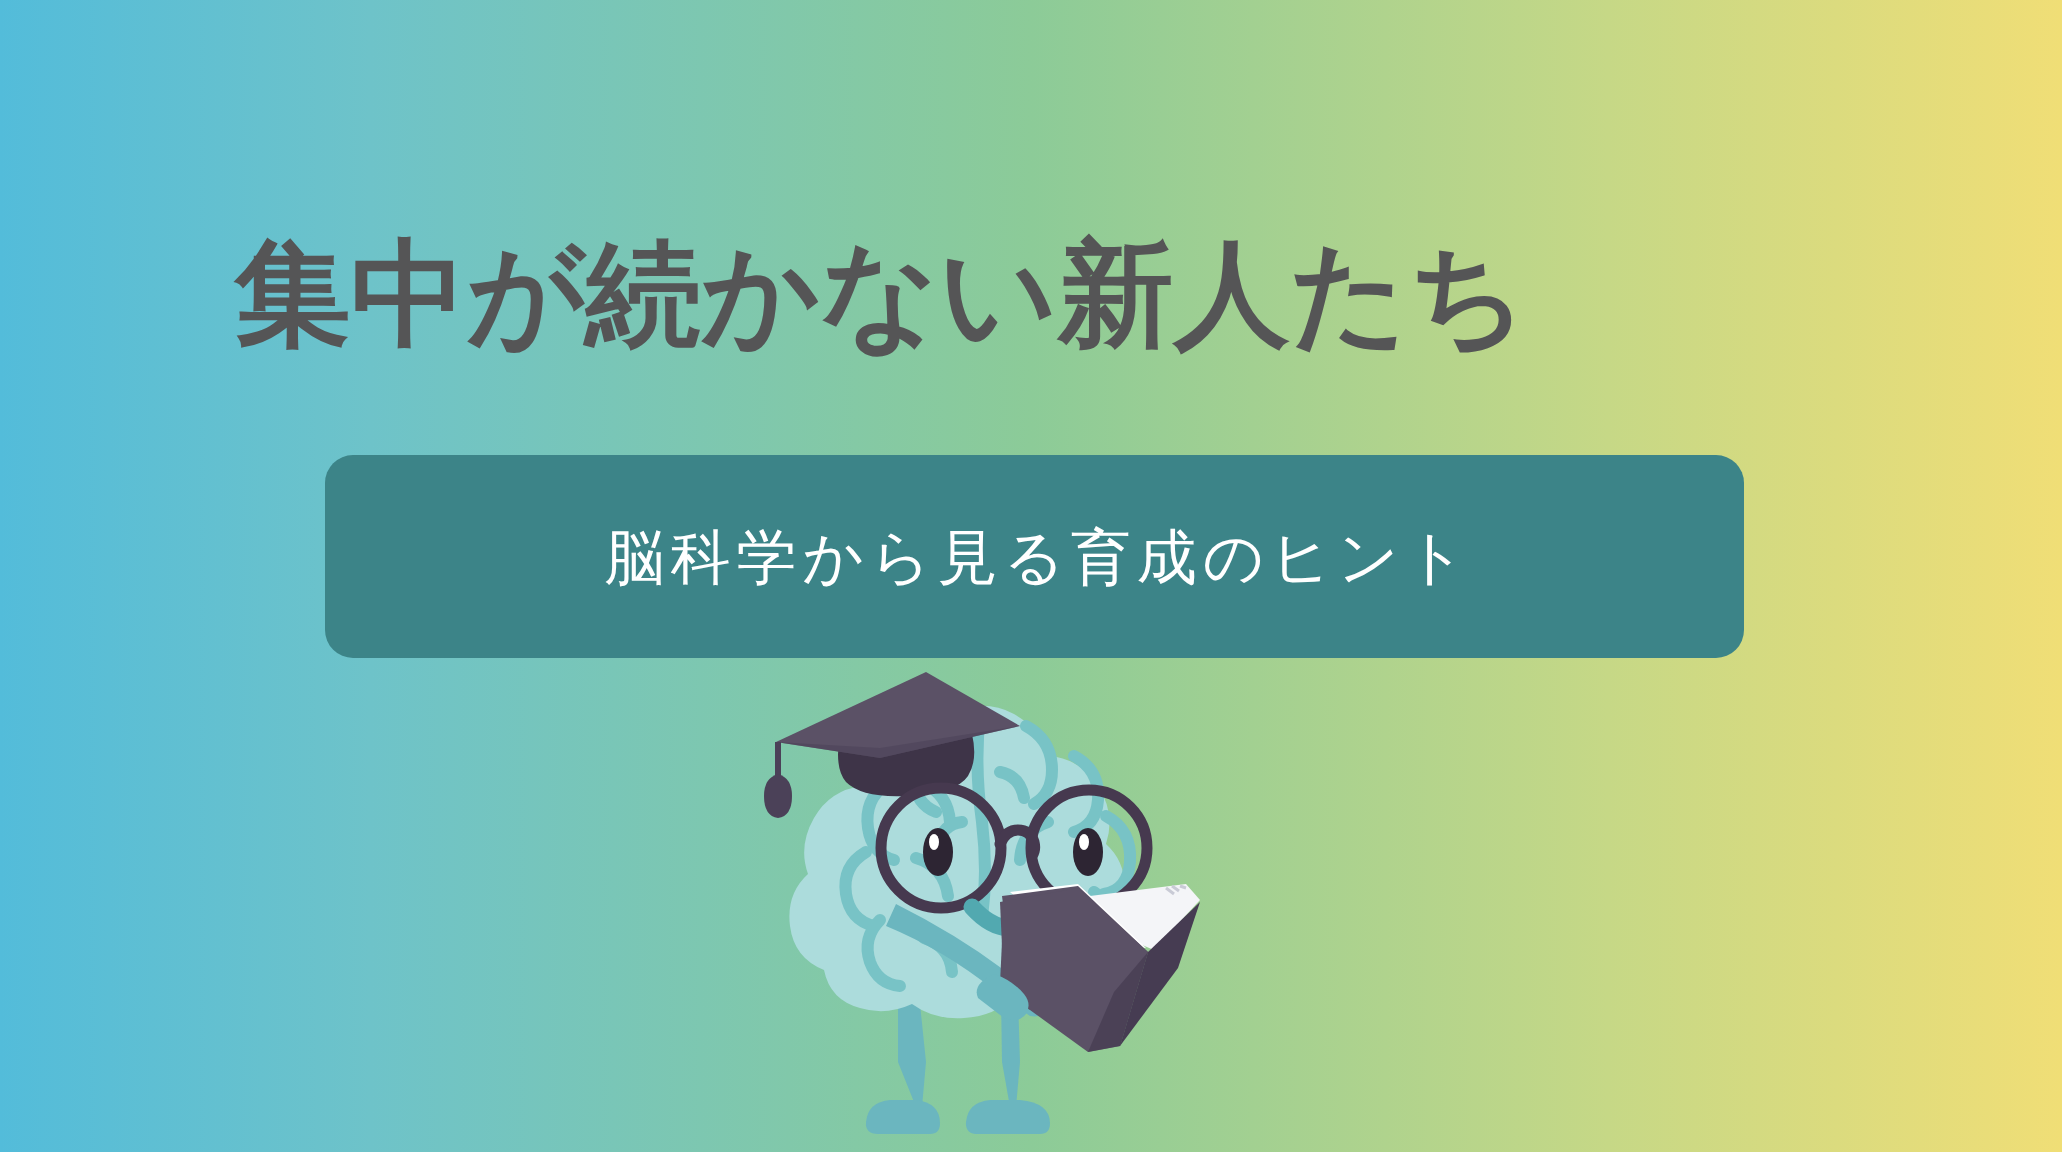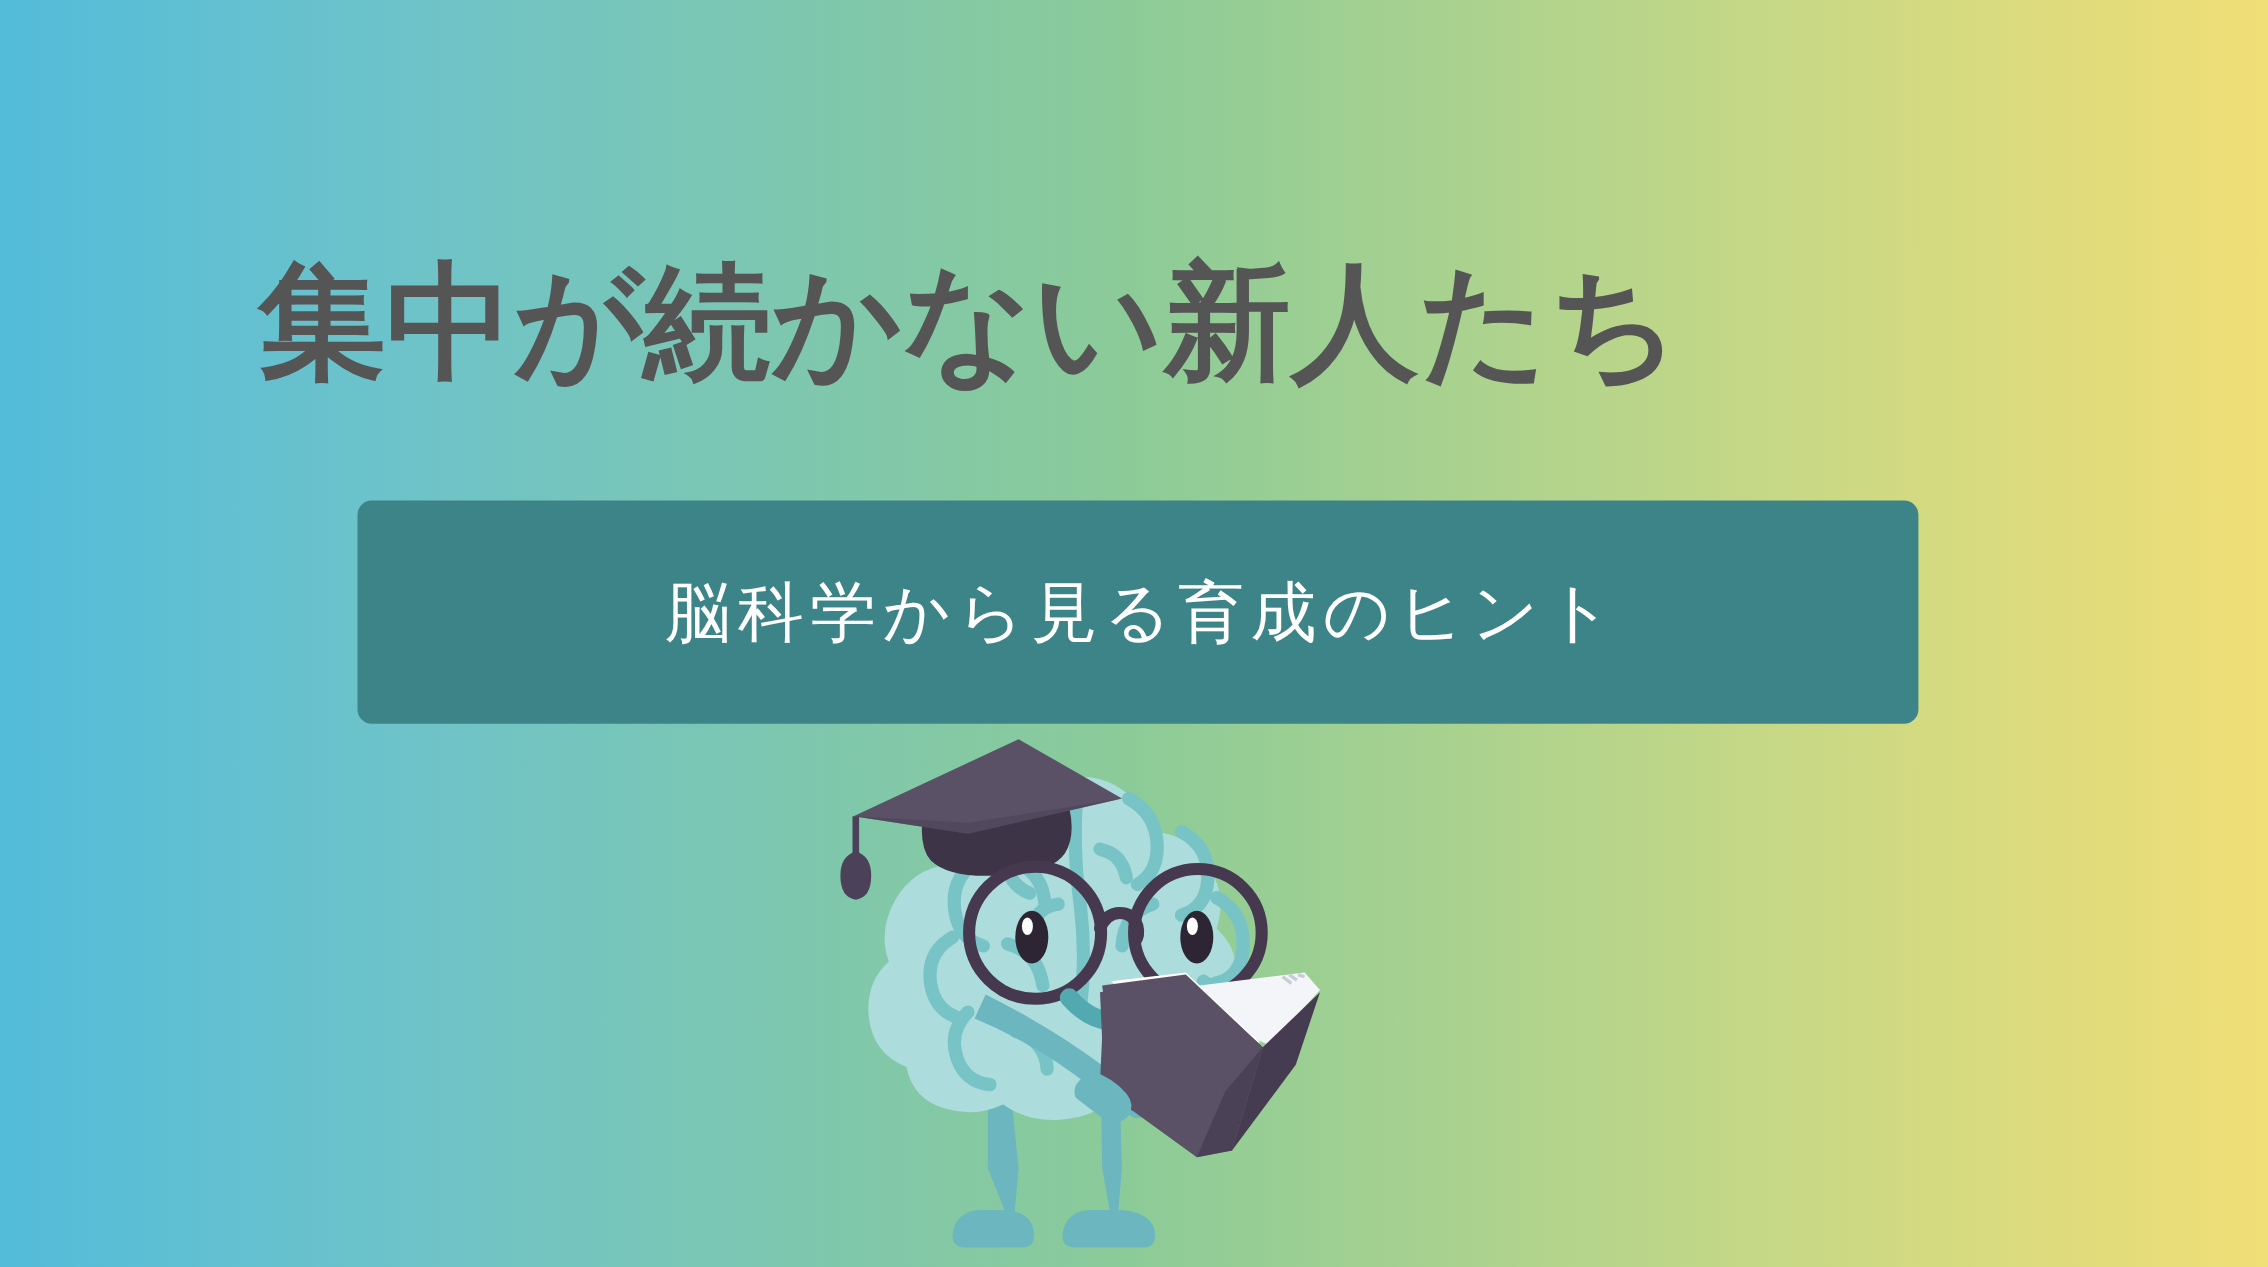--- a/index.html
+++ b/index.html
@@ -36,21 +36,21 @@
   }
 
   
   .badge {
     position: absolute;
     left: 325px;
     top: 455px;
     width: 1419px;
     height: 203px;
     background: #3c8488;
-    border-radius: 13px;
+    border-radius: 28px;
     display: flex;
     align-items: center;
     justify-content: center;
     box-sizing: border-box;
     text-align: right;
   }
   .badge-text {
     font-size: 60px;
     font-weight: 400;
     color: #ffffff;

